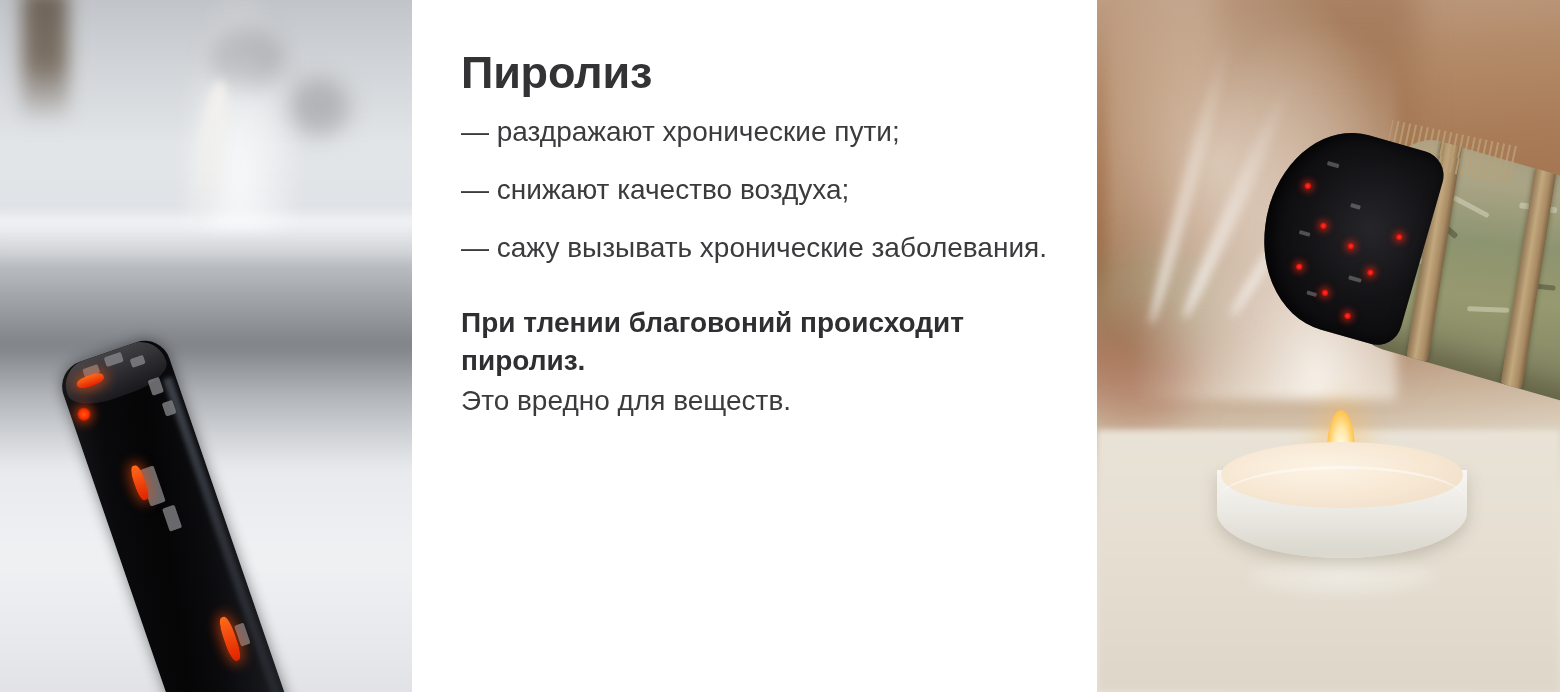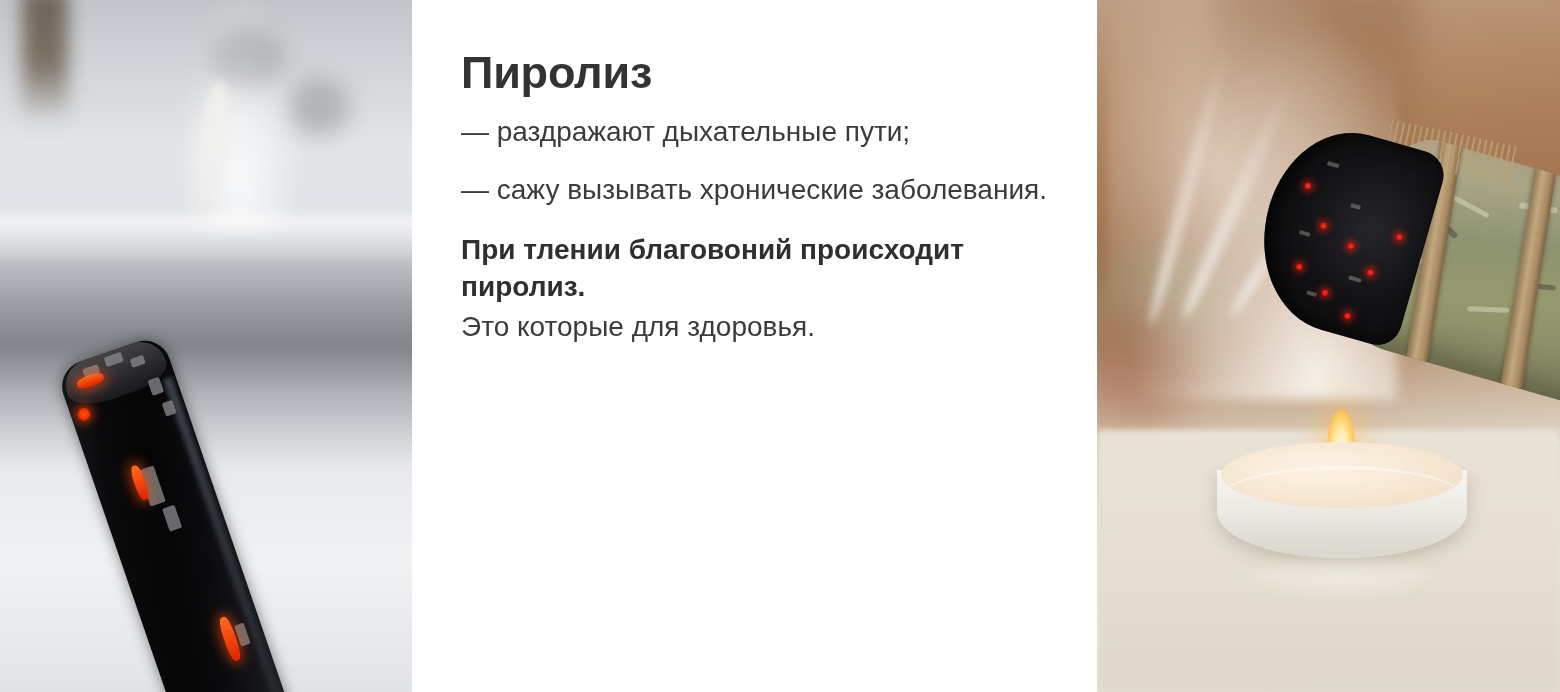--- a/index.html
+++ b/index.html
@@ -215,21 +215,21 @@
   .bullet {
     font-size: 28px;
     line-height: 1.35;
     color: #3b3b3e;
     margin-bottom: 20px;
   }
 
   .bullet:last-child { margin-bottom: 0; }
 
   .conclusion {
-    margin-top: 22px;
+    margin-top: 38px;
   }
 
   .conclusion-strong {
     font-size: 28px;
     font-weight: bold;
     line-height: 1.35;
     color: #2f2f32;
   }
 
   .conclusion-note {
@@ -527,27 +527,28 @@
       <div class="stick-edge-hl"></div>
     </div>
   </div>
 
   <div class="panel-center">
 
     <h1 class="title">Пиролиз</h1>
 
 
     <ul class="bullets">
-      <li class="bullet">— раздражают дыхательные пути;</li>
+      <li class="bullet">— раздражают хронические пути;</li>
+      <li class="bullet">— снижают качество воздуха;</li>
       <li class="bullet">— сажу вызывать хронические заболевания.</li>
     </ul>
 
     <div class="conclusion">
       <p class="conclusion-strong">При тлении благовоний происходит пиролиз.</p>
-      <p class="conclusion-note">Это которые для здоровья.</p>
+      <p class="conclusion-note">Это вредно для веществ.</p>
     </div>
 
   </div>
 
   <div class="panel-right">
     <div class="right-bg"></div>
     <div class="right-wall-strip"></div>
     <div class="right-greenblob"></div>
     <div class="right-redblob"></div>
     <div class="right-table"></div>

